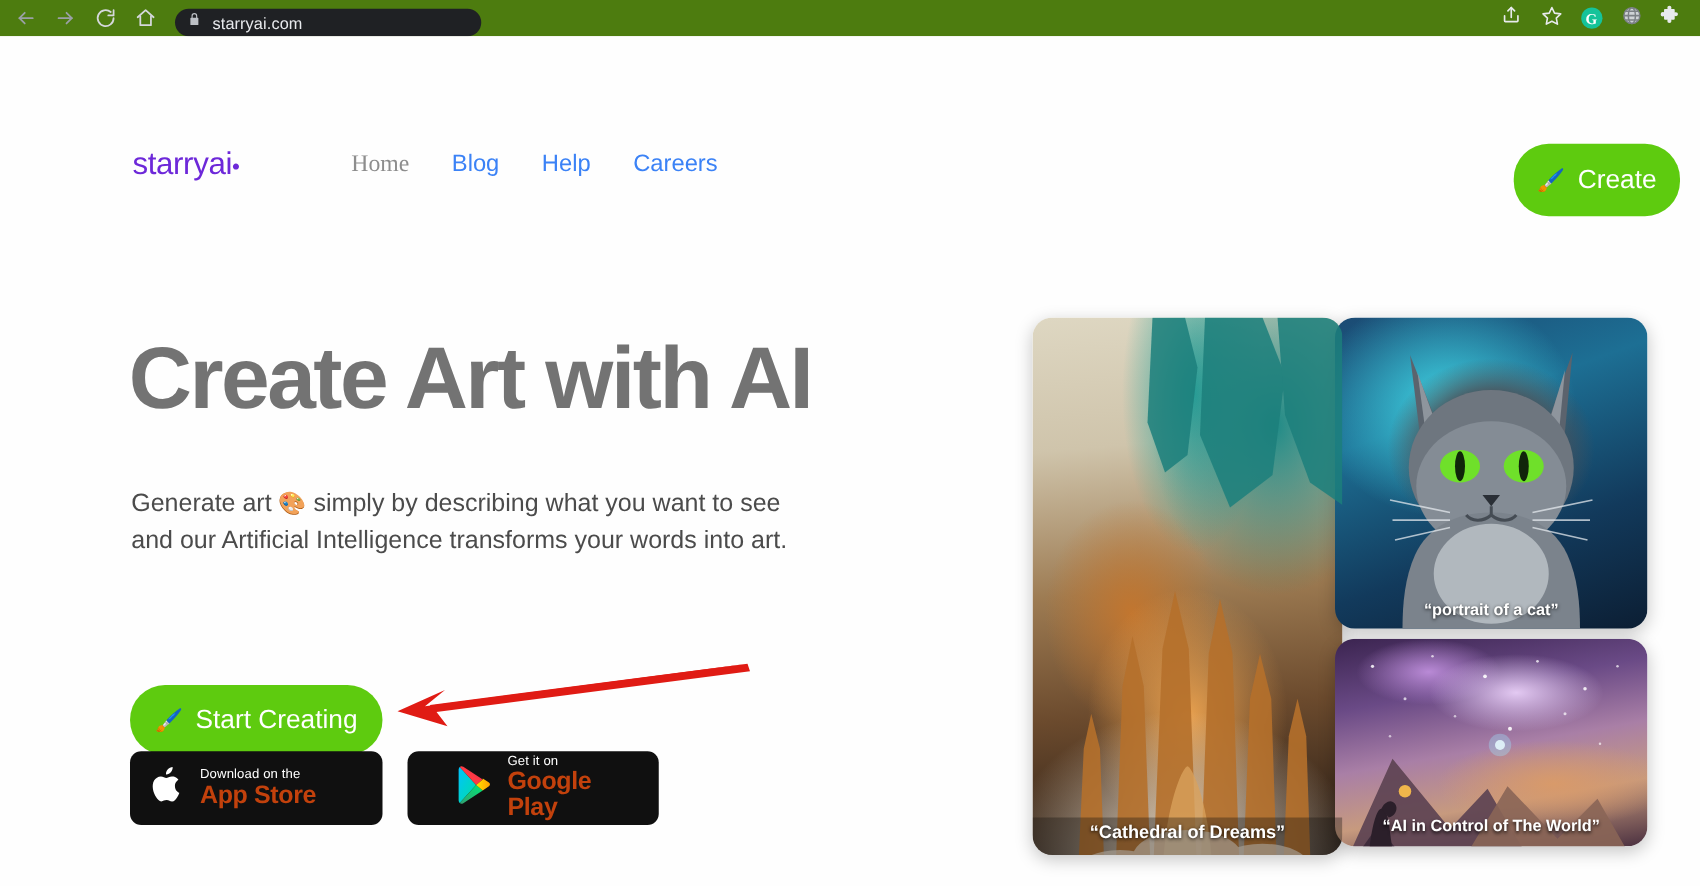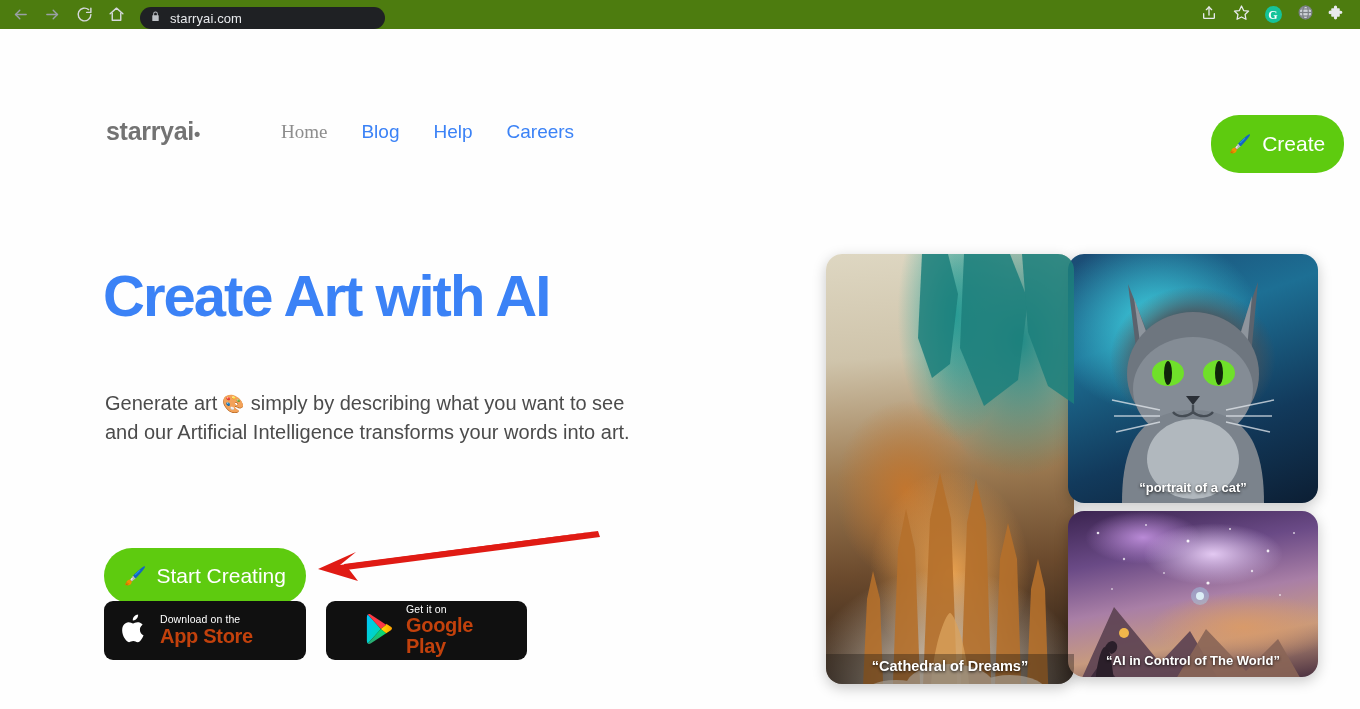--- a/index.html
+++ b/index.html
@@ -47,21 +47,21 @@
     position:absolute; left:0; top:29px; width:1360px; height:680px;
     background:#fefefe;
   }
 
   
   .site-header{
     position:absolute; left:0; top:0; width:1360px; height:110px;
   }
   .logo{
     position:absolute; left:106px; top:88px;
-    font-size:25px; font-weight:bold; color:#737373;
+    font-size:25px; font-weight:normal; color:#6d28d9;
     letter-spacing:-.3px; cursor:pointer;
   }
   .logo .dot{ font-size:18px; }
   .main-nav{
     position:absolute; left:281px; top:92px;
     display:flex; gap:34px; align-items:center;
   }
   .nav-link{
     font-size:19px; color:#3b82f6; cursor:pointer; white-space:nowrap;
   }
@@ -74,21 +74,21 @@
   }
   .btn-create{
     position:absolute; left:1211px; top:86px; width:133px; height:58px;
     font-size:21px;
   }
   .brush{ font-size:18px; line-height:1; }
 
   
   .hero-title{
     position:absolute; left:103px; top:238px;
-    font-size:58px; font-weight:bold; color:#3b82f6;
+    font-size:70px; font-weight:bold; color:#737373;
     letter-spacing:-2px; line-height:1;
   }
   .hero-sub{
     position:absolute; left:105px; top:360px; width:640px;
     font-size:20px; color:#4b4b4b; line-height:1.43;
   }
   .palette{ font-size:18px; }
 
   .btn-start{
     position:absolute; left:104px; top:519px; width:202px; height:56px;

